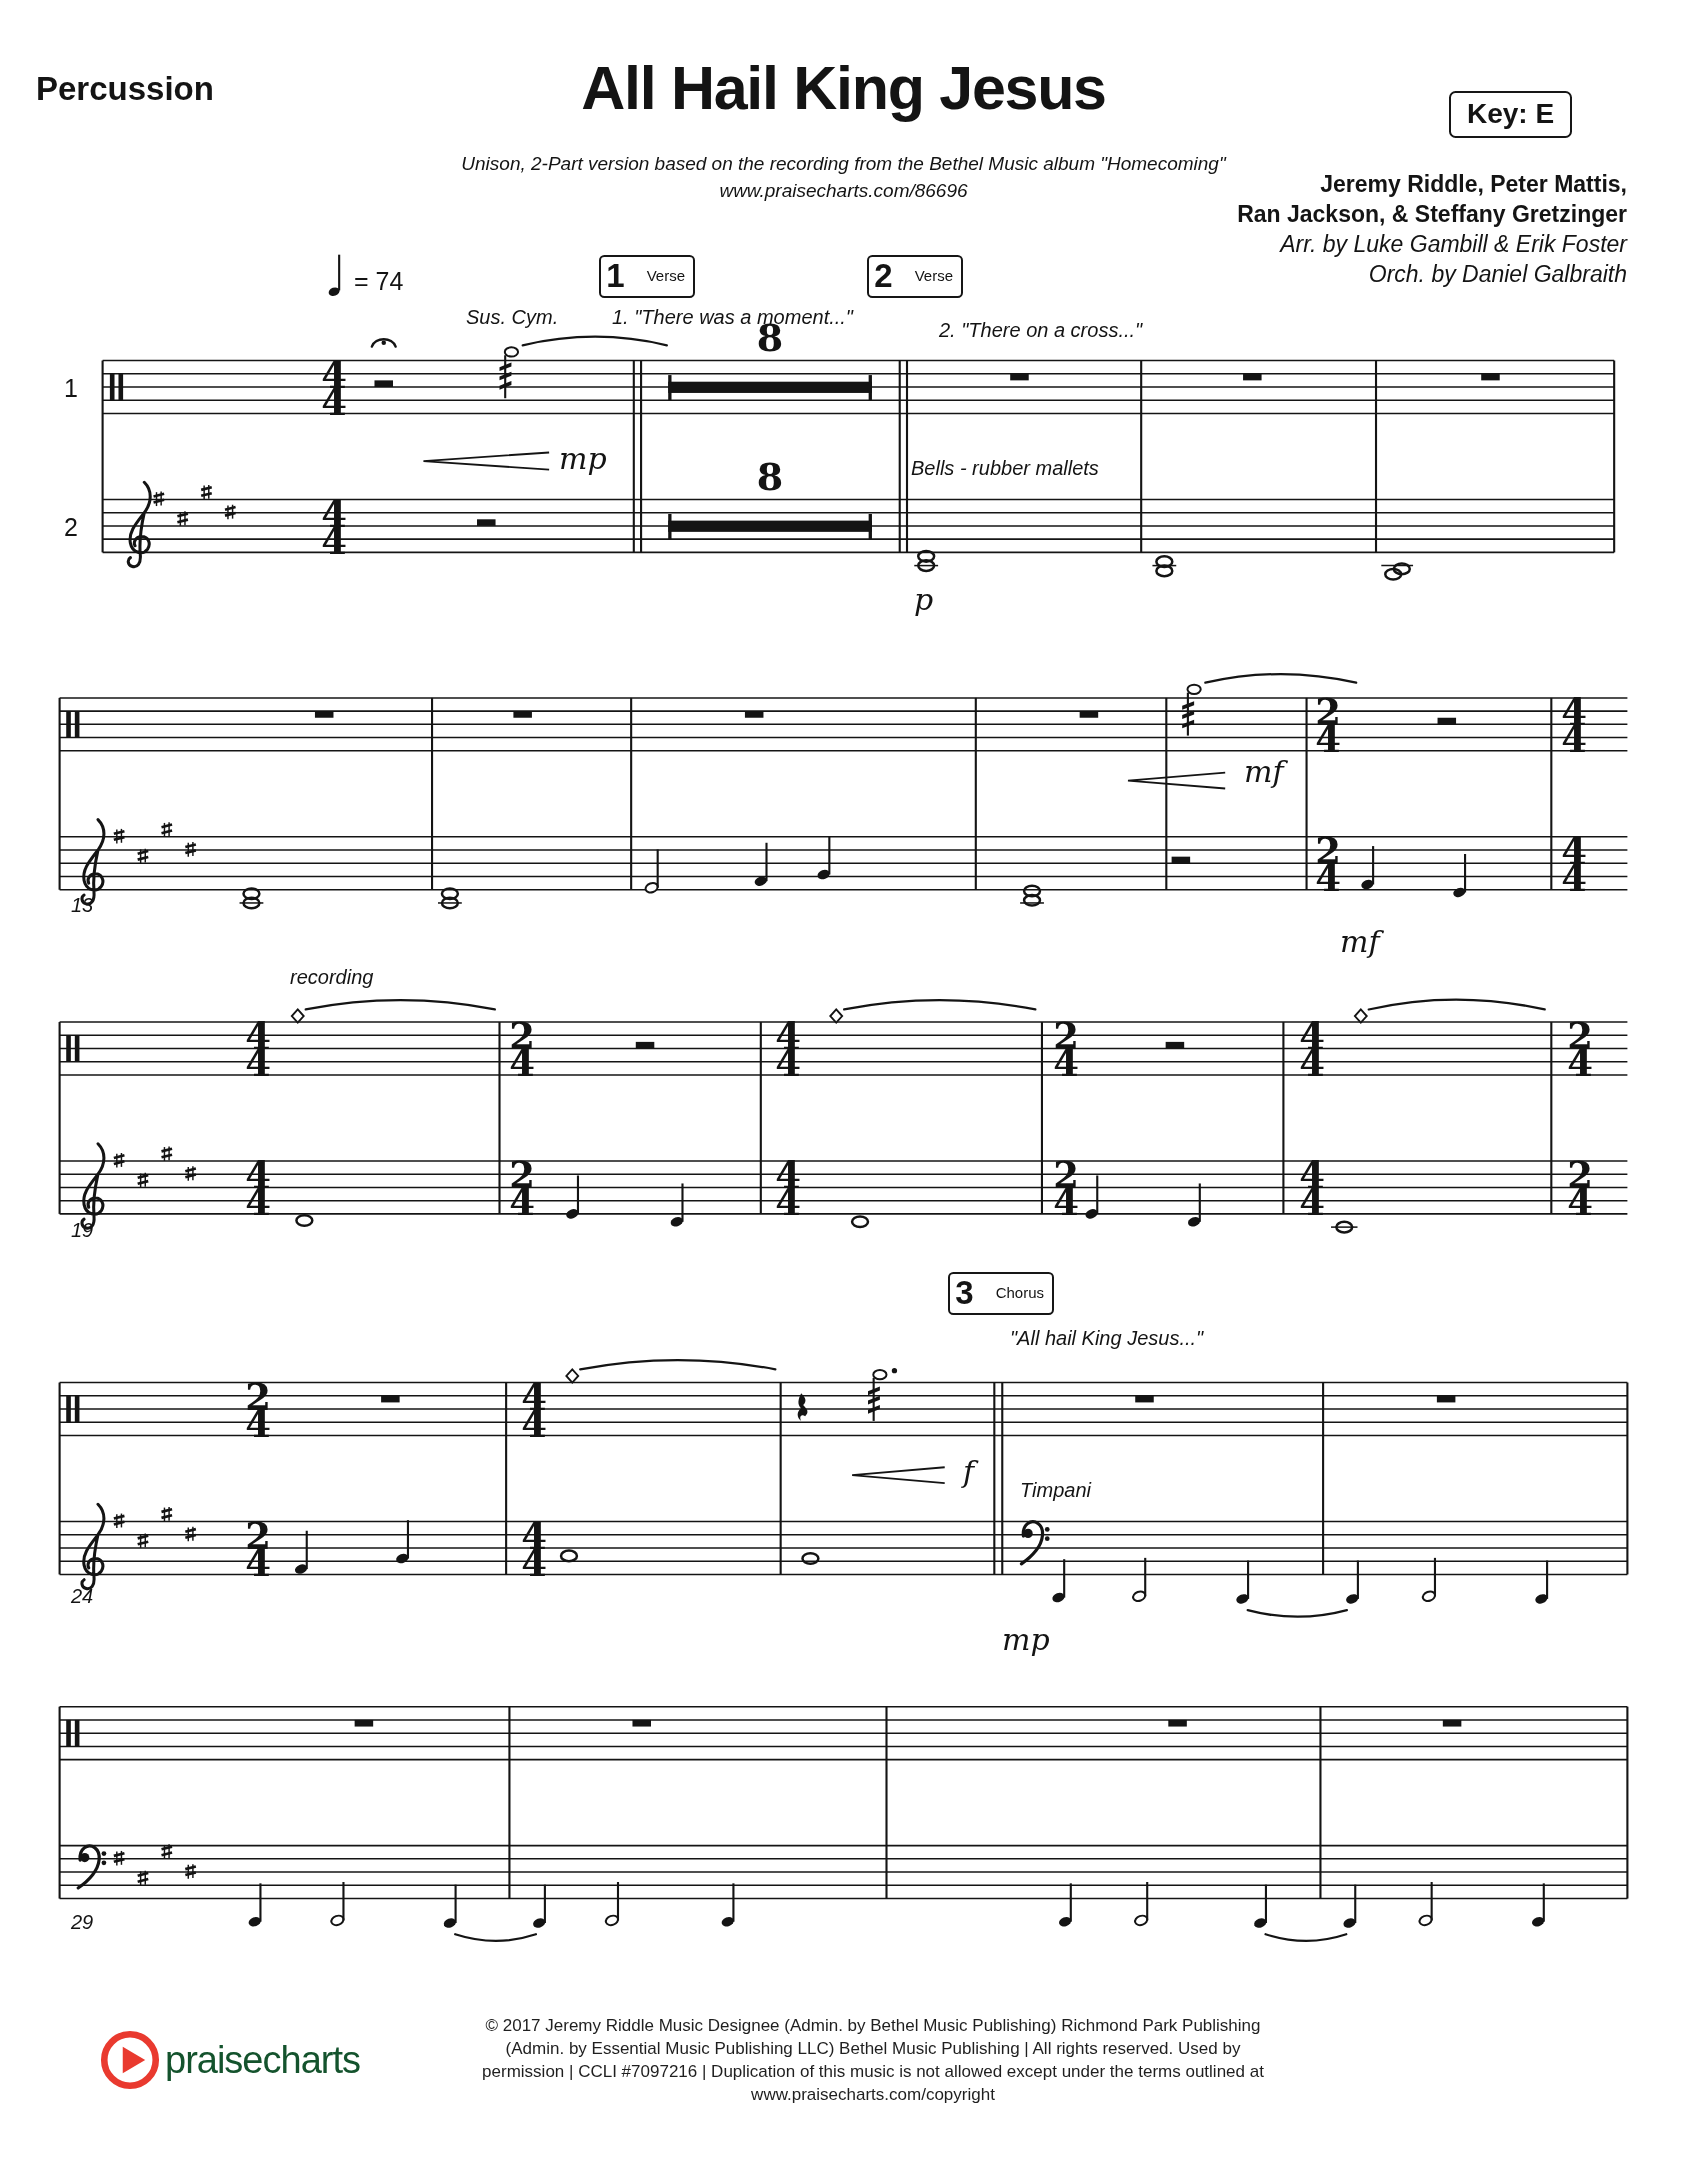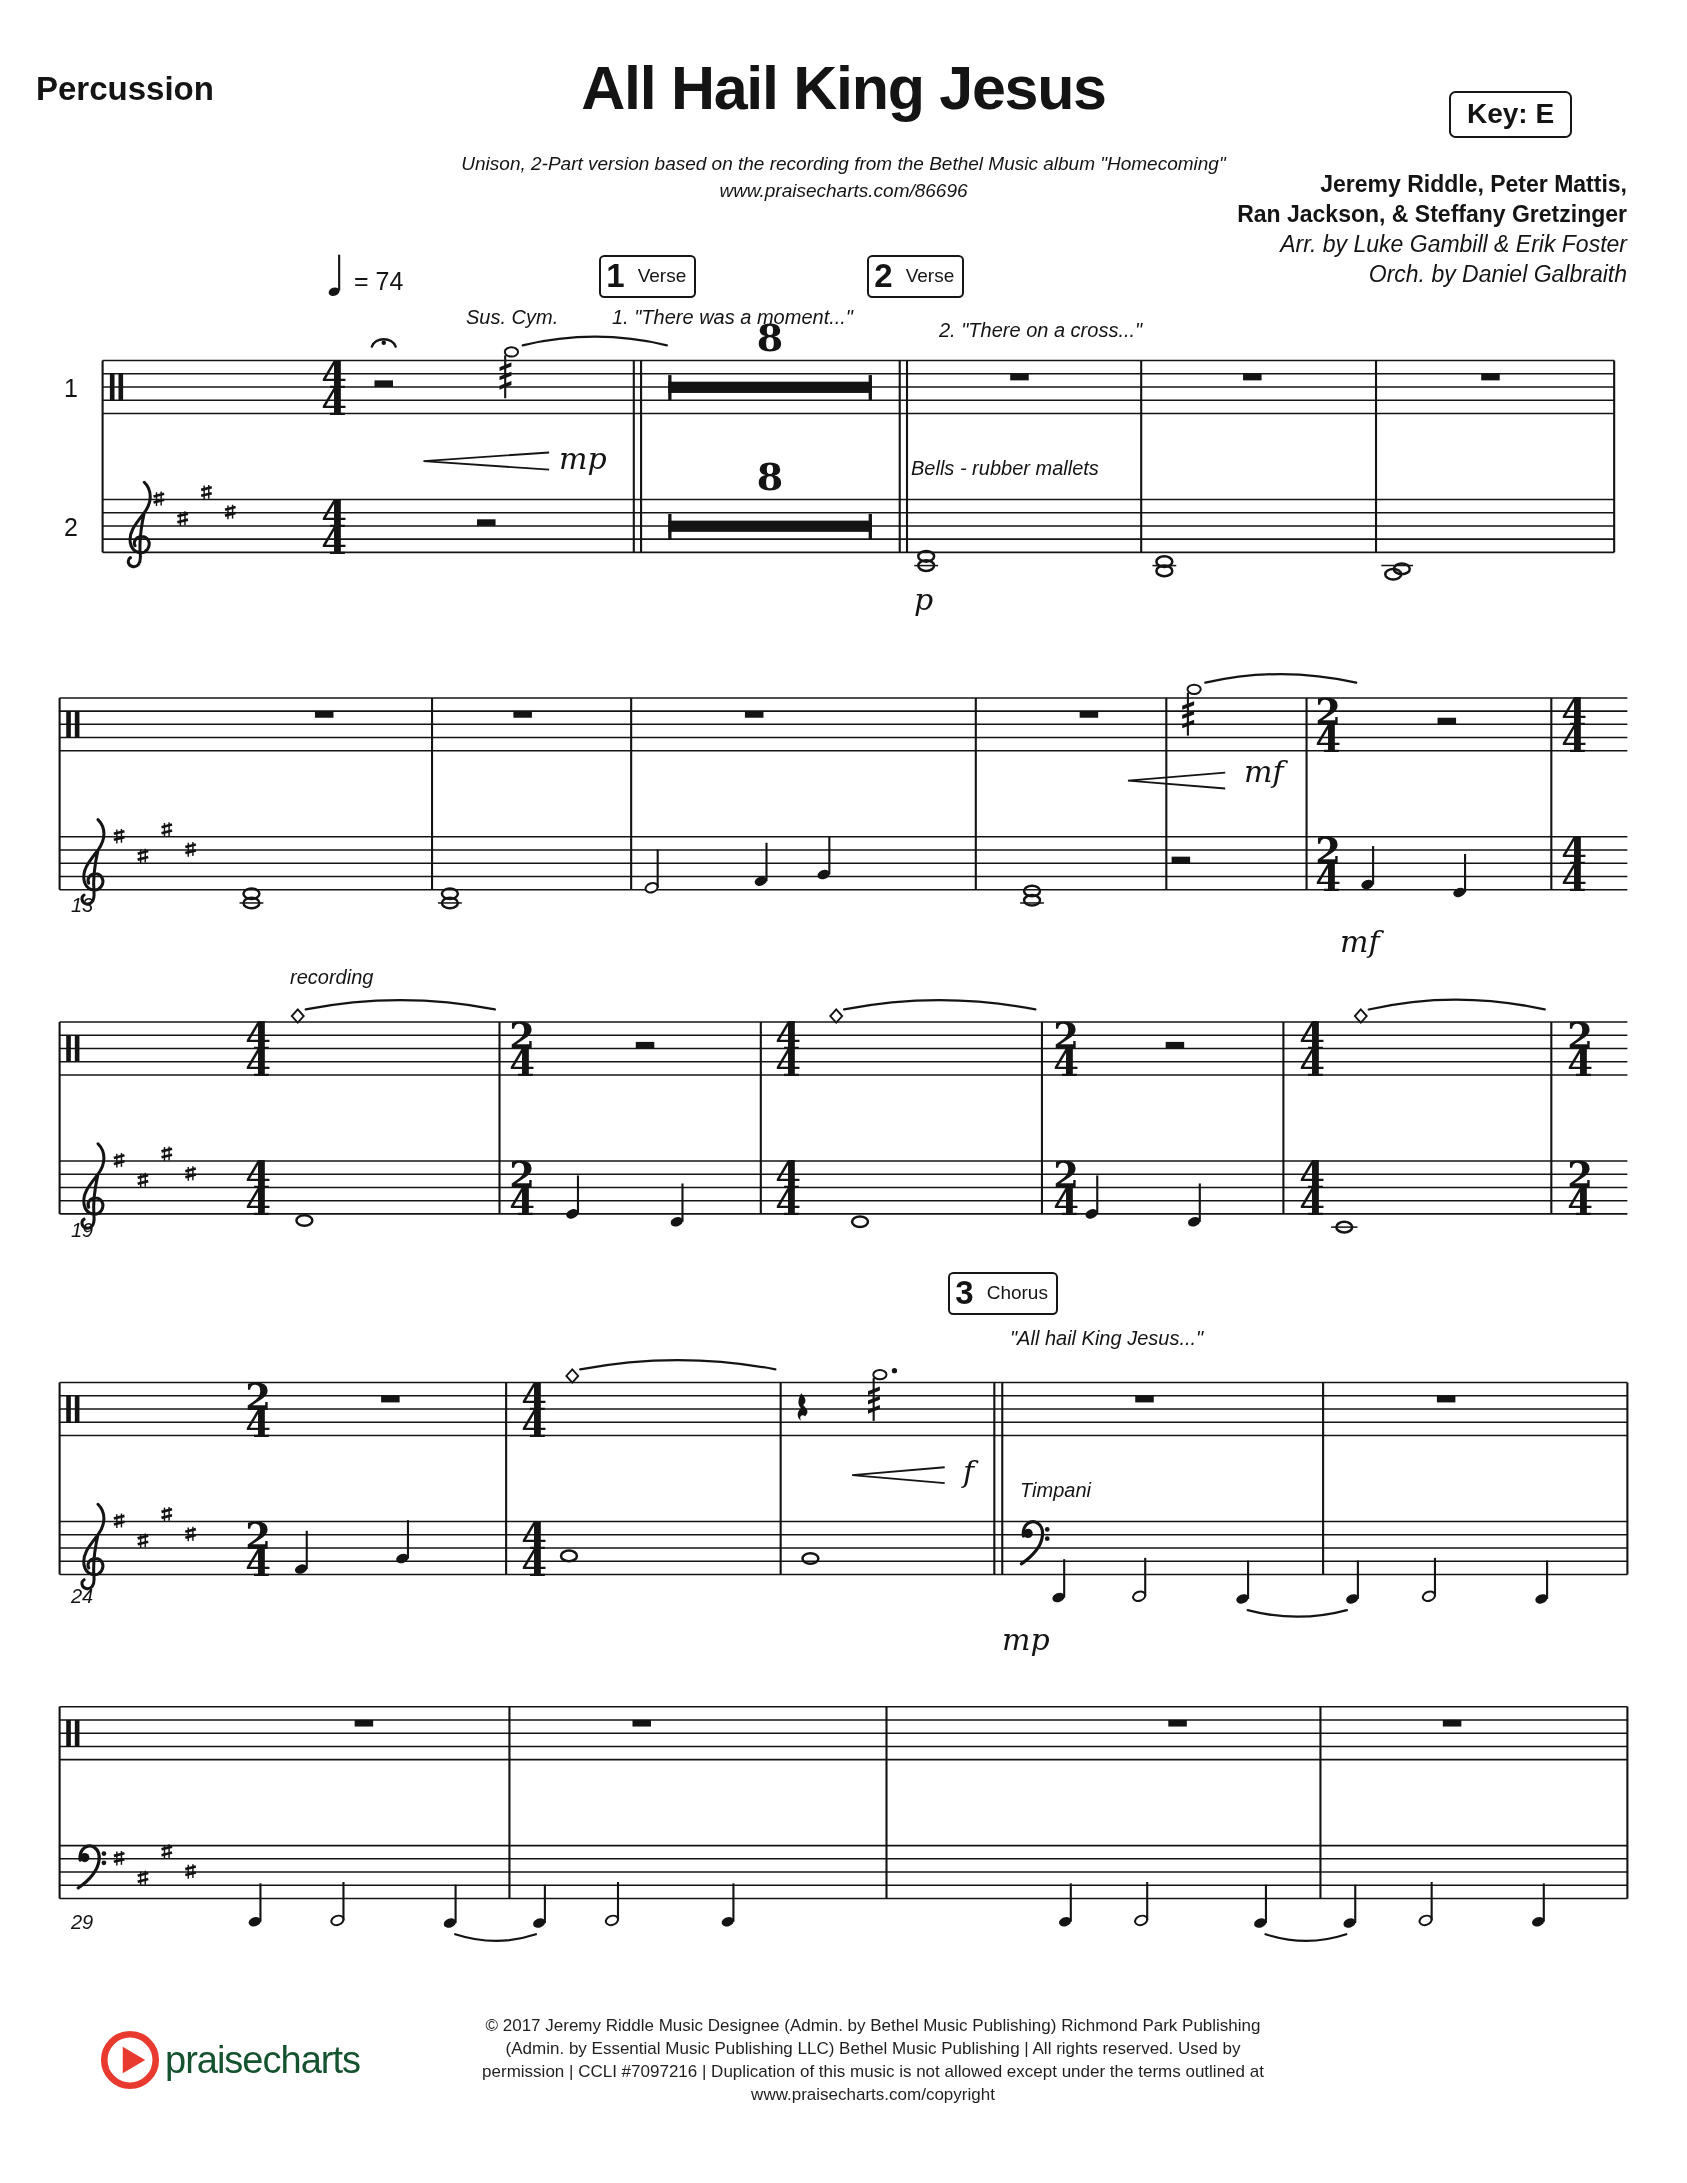--- a/index.html
+++ b/index.html
@@ -16,21 +16,21 @@
   .tempo-eq{font-size:25px;}
   .cue{font-style:italic;font-size:20px;white-space:nowrap;}
   .dyn{font-family:"DejaVu Serif",serif;font-weight:normal;font-style:italic;font-size:30px;white-space:nowrap;}
   .mnum{font-style:italic;font-size:20px;}
   .stafflabel{font-size:25px;}
   .ts{width:42px;text-align:center;font-family:"DejaVu Serif",serif;font-weight:700;font-size:37px;}
   .ts span{display:block;height:26.5px;line-height:28px;}
   .mr8{width:42px;text-align:center;font-family:"DejaVu Serif",serif;font-weight:700;font-size:38px;line-height:37px;}
   .rehearsal{border:2.3px solid #161616;border-radius:5.3px;background:#fff;display:inline-flex;align-items:center;padding:0.7px 8px 2px 5.3px;}
   .rehearsal .rnum{font-weight:bold;font-size:33px;line-height:36px;}
-  .rehearsal .rlabel{font-size:19px;margin-left:13px;text-align:right;}
+  .rehearsal .rlabel{font-size:15px;margin-left:22px;text-align:right;}
   .copyright{left:423px;width:900px;top:2014px;text-align:center;font-size:17px;line-height:23px;color:#1f1f1f;}
   .logotext{font-size:38px;font-weight:normal;letter-spacing:-1px;color:#14532d;}
   svg.notation{left:0;top:0;}
   svg .ln{stroke:#141414;stroke-width:2.3;}
   svg .bl{stroke:#141414;stroke-width:3.2;}
   svg .sl{fill:none;stroke:#141414;stroke-width:3.4;stroke-linecap:round;}
   svg .hp{fill:none;stroke:#141414;stroke-width:2.8;}
   svg .blk{fill:#141414;}
 </style>
 </head>

